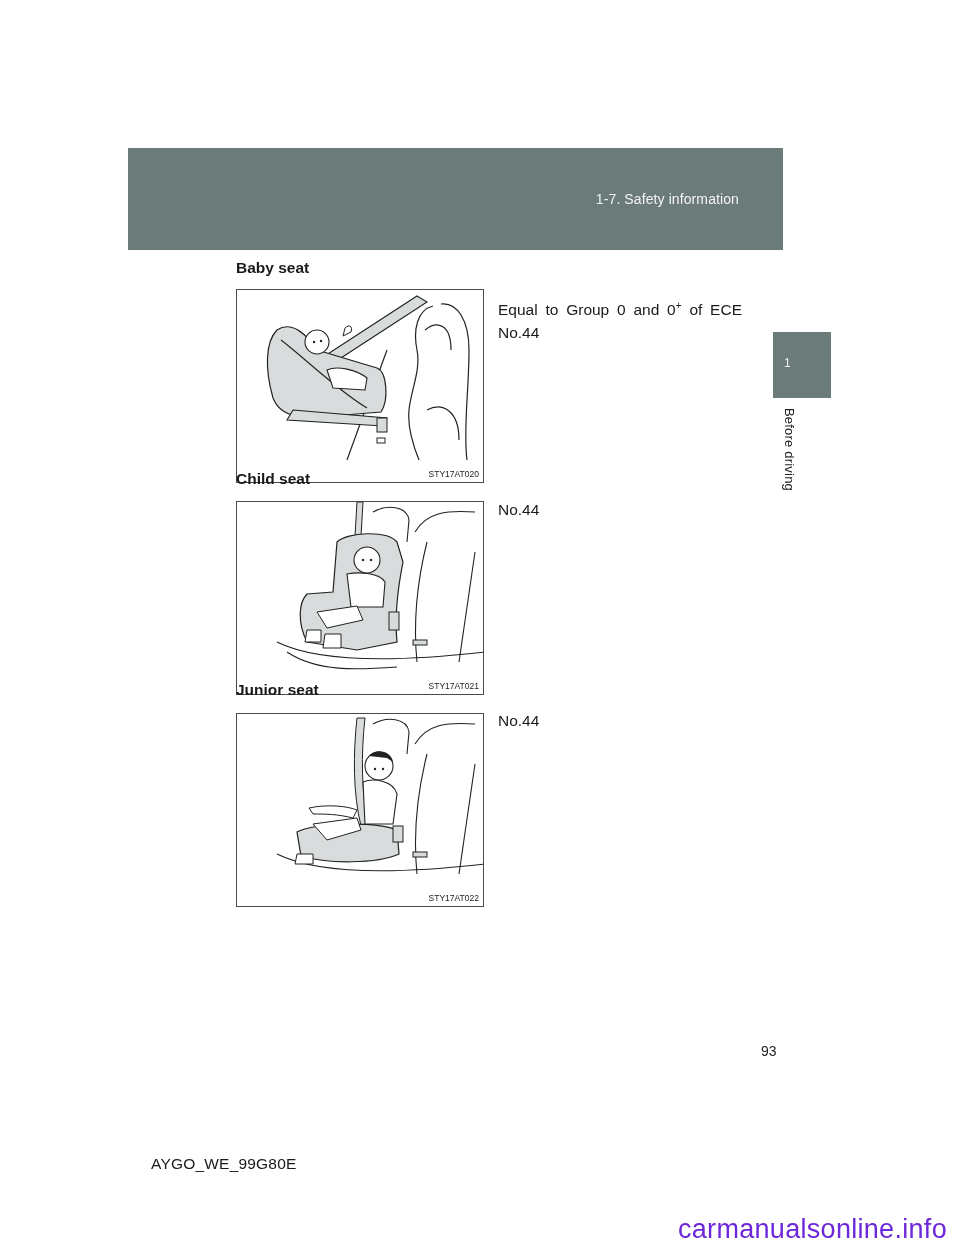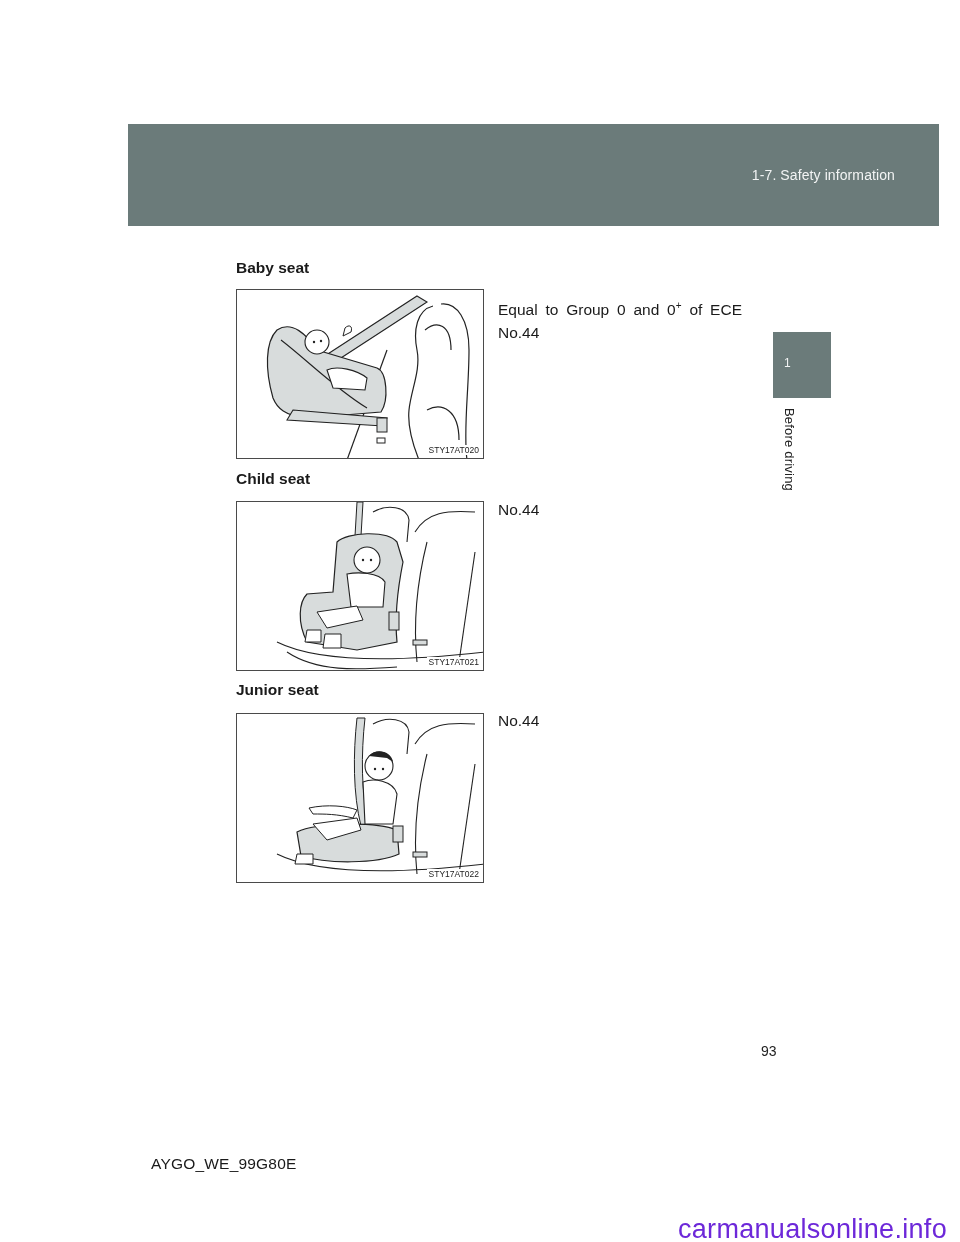--- a/index.html
+++ b/index.html
@@ -3,21 +3,21 @@
   <meta charset="utf-8">
   <style>
     html, body { margin: 0; padding: 0; }
     body {
       width: 960px; height: 1242px; position: relative; overflow: hidden;
       background: #ffffff;
       font-family: "Liberation Sans", "DejaVu Sans", sans-serif;
       color: #1a1a1a;
     }
     .header-band {
-      position: absolute; left: 128px; top: 124px; width: 811px; height: 102px;
+      position: absolute; left: 128px; top: 148px; width: 655px; height: 102px;
       background: #6b7b7a;
     }
     .header-title {
       position: absolute; right: 44px; top: 43px;
       color: #f2f4f4; font-size: 14px; letter-spacing: 0.1px;
     }
     .chapter-tab {
       position: absolute; left: 773px; top: 332px; width: 58px; height: 66px;
       background: #6b7b7a;
     }
@@ -27,21 +27,21 @@
     .chapter-label {
       position: absolute; left: 782px; top: 408px;
       writing-mode: vertical-rl;
       font-size: 13px; color: #222;
       letter-spacing: 0.2px;
     }
     .section-heading {
       position: absolute; left: 236px; font-weight: bold; font-size: 15.5px; color: #1a1a1a;
     }
     .figure {
-      position: absolute; left: 236px; width: 248px; height: 170px;
+      position: absolute; left: 236px; width: 248px; height: 194px;
       border: 1px solid #4a4a4a; background: #fff; box-sizing: border-box; overflow: hidden;
     }
     .figure svg { position: absolute; left: 0; top: 0; }
     .fig-code {
       position: absolute; right: 4px; bottom: 3px; font-size: 8.5px; color: #222;
       background: #fff; padding-left: 2px;
     }
     .desc {
       position: absolute; left: 498px; width: 244px;
       font-size: 15.5px; line-height: 23px; color: #1a1a1a;

